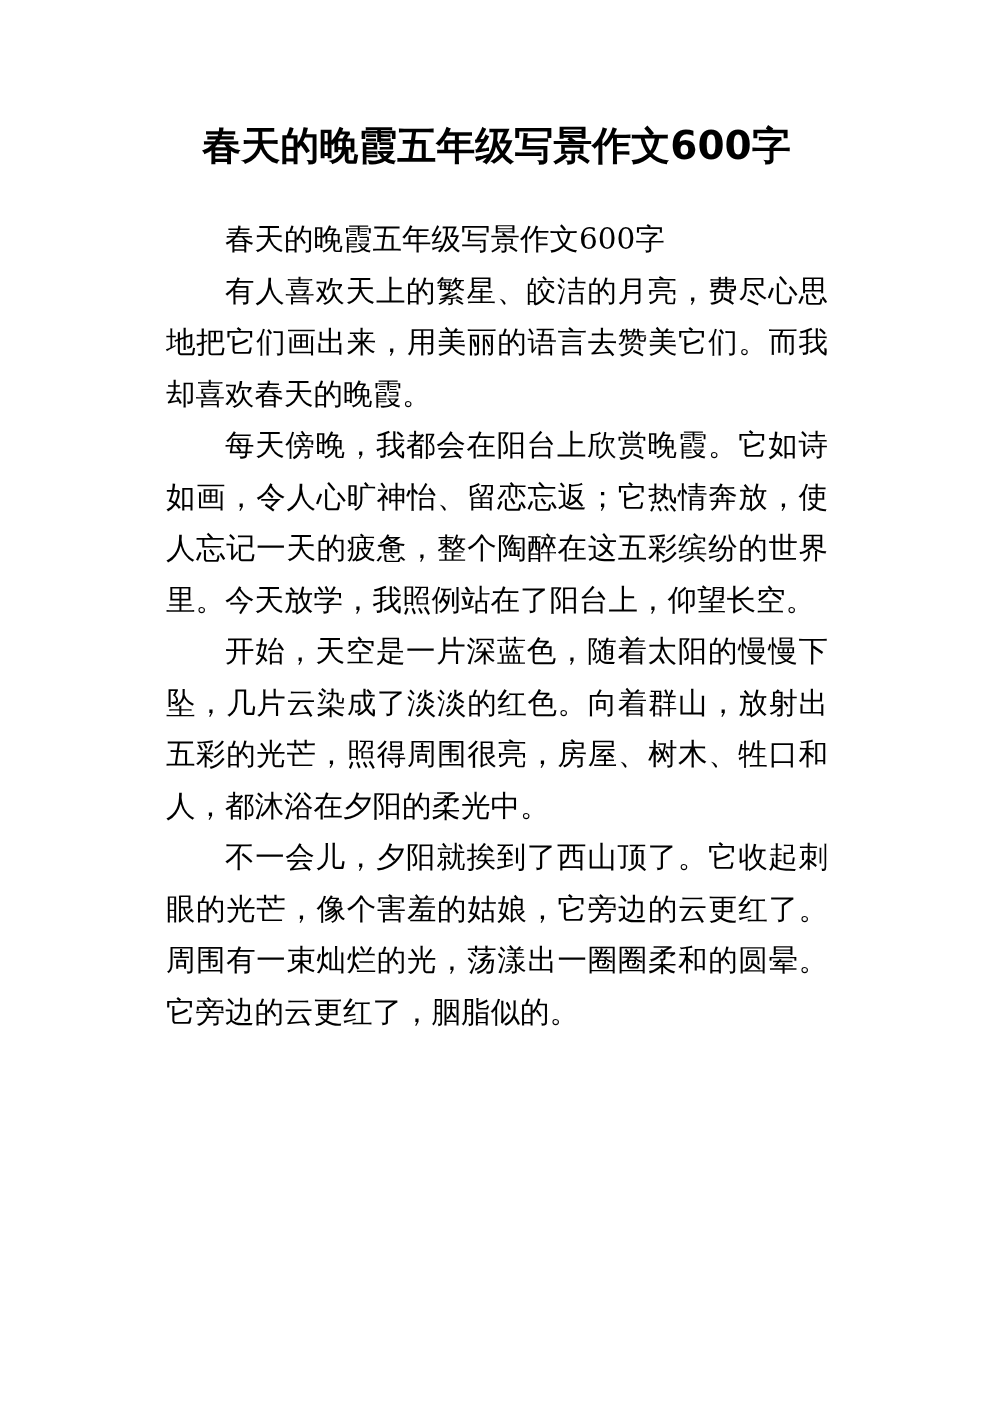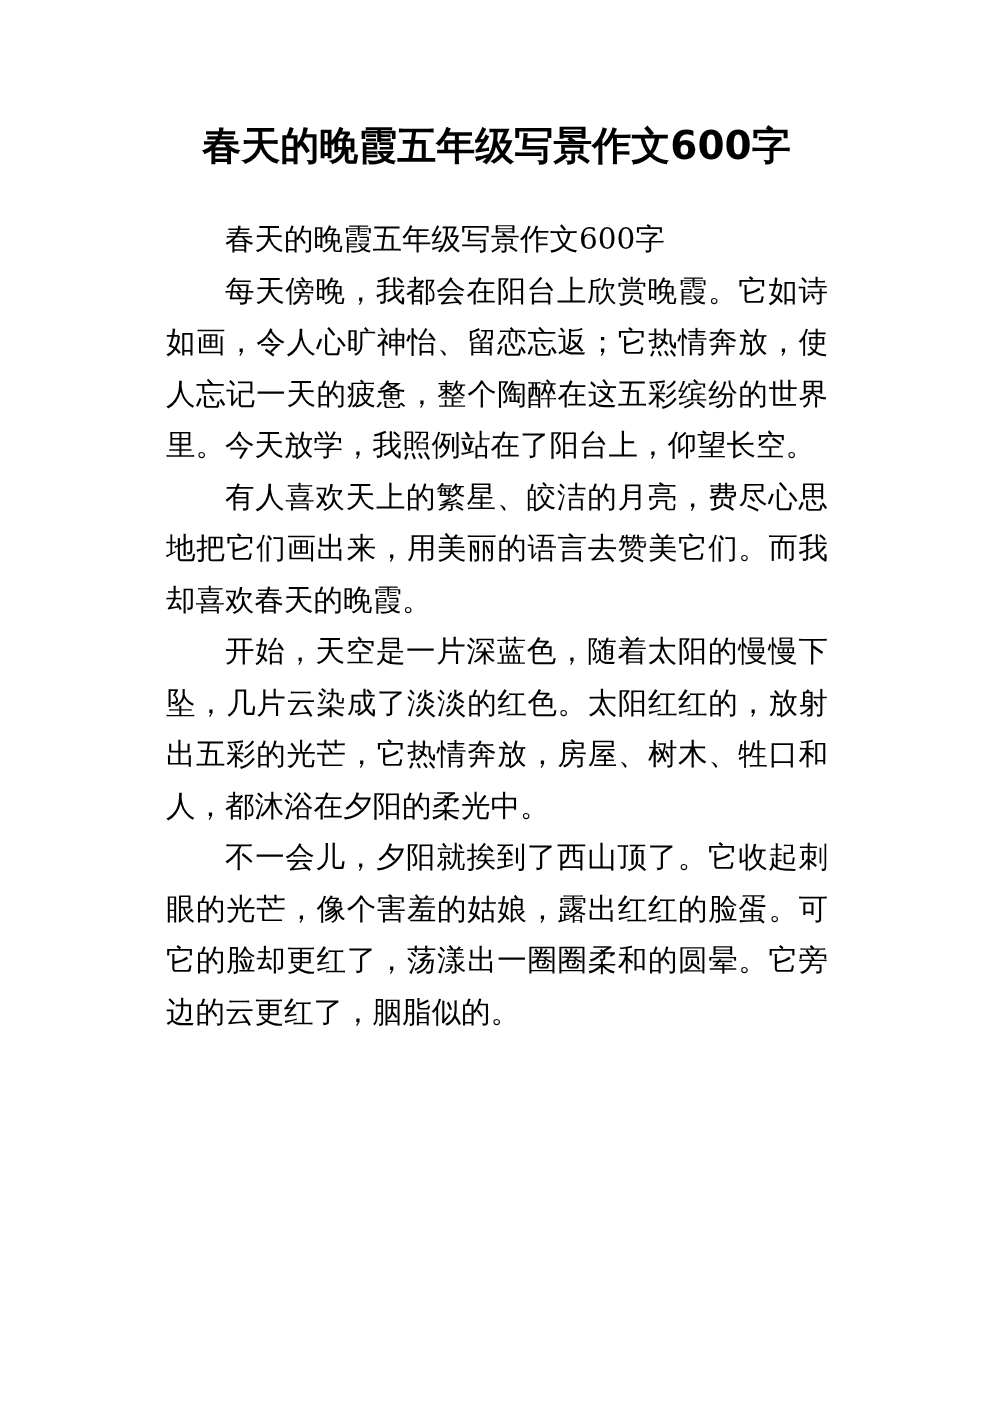--- a/index.html
+++ b/index.html
@@ -51,18 +51,18 @@
       word-break: break-all;
     }
   </style>
 </head>
 <body>
 
 <div class="page">
   <h1 class="doc-title">春天的晚霞五年级写景作文600字</h1>
   <div class="body-text">
     <p>春天的晚霞五年级写景作文600字</p>
+    <p>有人喜欢天上的繁星、皎洁的月亮，费尽心思地把它们画出来，用美丽的语言去赞美它们。而我却喜欢春天的晚霞。</p>
     <p>每天傍晚，我都会在阳台上欣赏晚霞。它如诗如画，令人心旷神怡、留恋忘返；它热情奔放，使人忘记一天的疲惫，整个陶醉在这五彩缤纷的世界里。今天放学，我照例站在了阳台上，仰望长空。</p>
-    <p>有人喜欢天上的繁星、皎洁的月亮，费尽心思地把它们画出来，用美丽的语言去赞美它们。而我却喜欢春天的晚霞。</p>
-    <p>开始，天空是一片深蓝色，随着太阳的慢慢下坠，几片云染成了淡淡的红色。太阳红红的，放射出五彩的光芒，它热情奔放，房屋、树木、牲口和人，都沐浴在夕阳的柔光中。</p>
-    <p>不一会儿，夕阳就挨到了西山顶了。它收起刺眼的光芒，像个害羞的姑娘，露出红红的脸蛋。可它的脸却更红了，荡漾出一圈圈柔和的圆晕。它旁边的云更红了，胭脂似的。</p>
+    <p>开始，天空是一片深蓝色，随着太阳的慢慢下坠，几片云染成了淡淡的红色。向着群山，放射出五彩的光芒，照得周围很亮，房屋、树木、牲口和人，都沐浴在夕阳的柔光中。</p>
+    <p>不一会儿，夕阳就挨到了西山顶了。它收起刺眼的光芒，像个害羞的姑娘，它旁边的云更红了。周围有一束灿烂的光，荡漾出一圈圈柔和的圆晕。它旁边的云更红了，胭脂似的。</p>
   </div>
 </div>
 
 </body></html>

